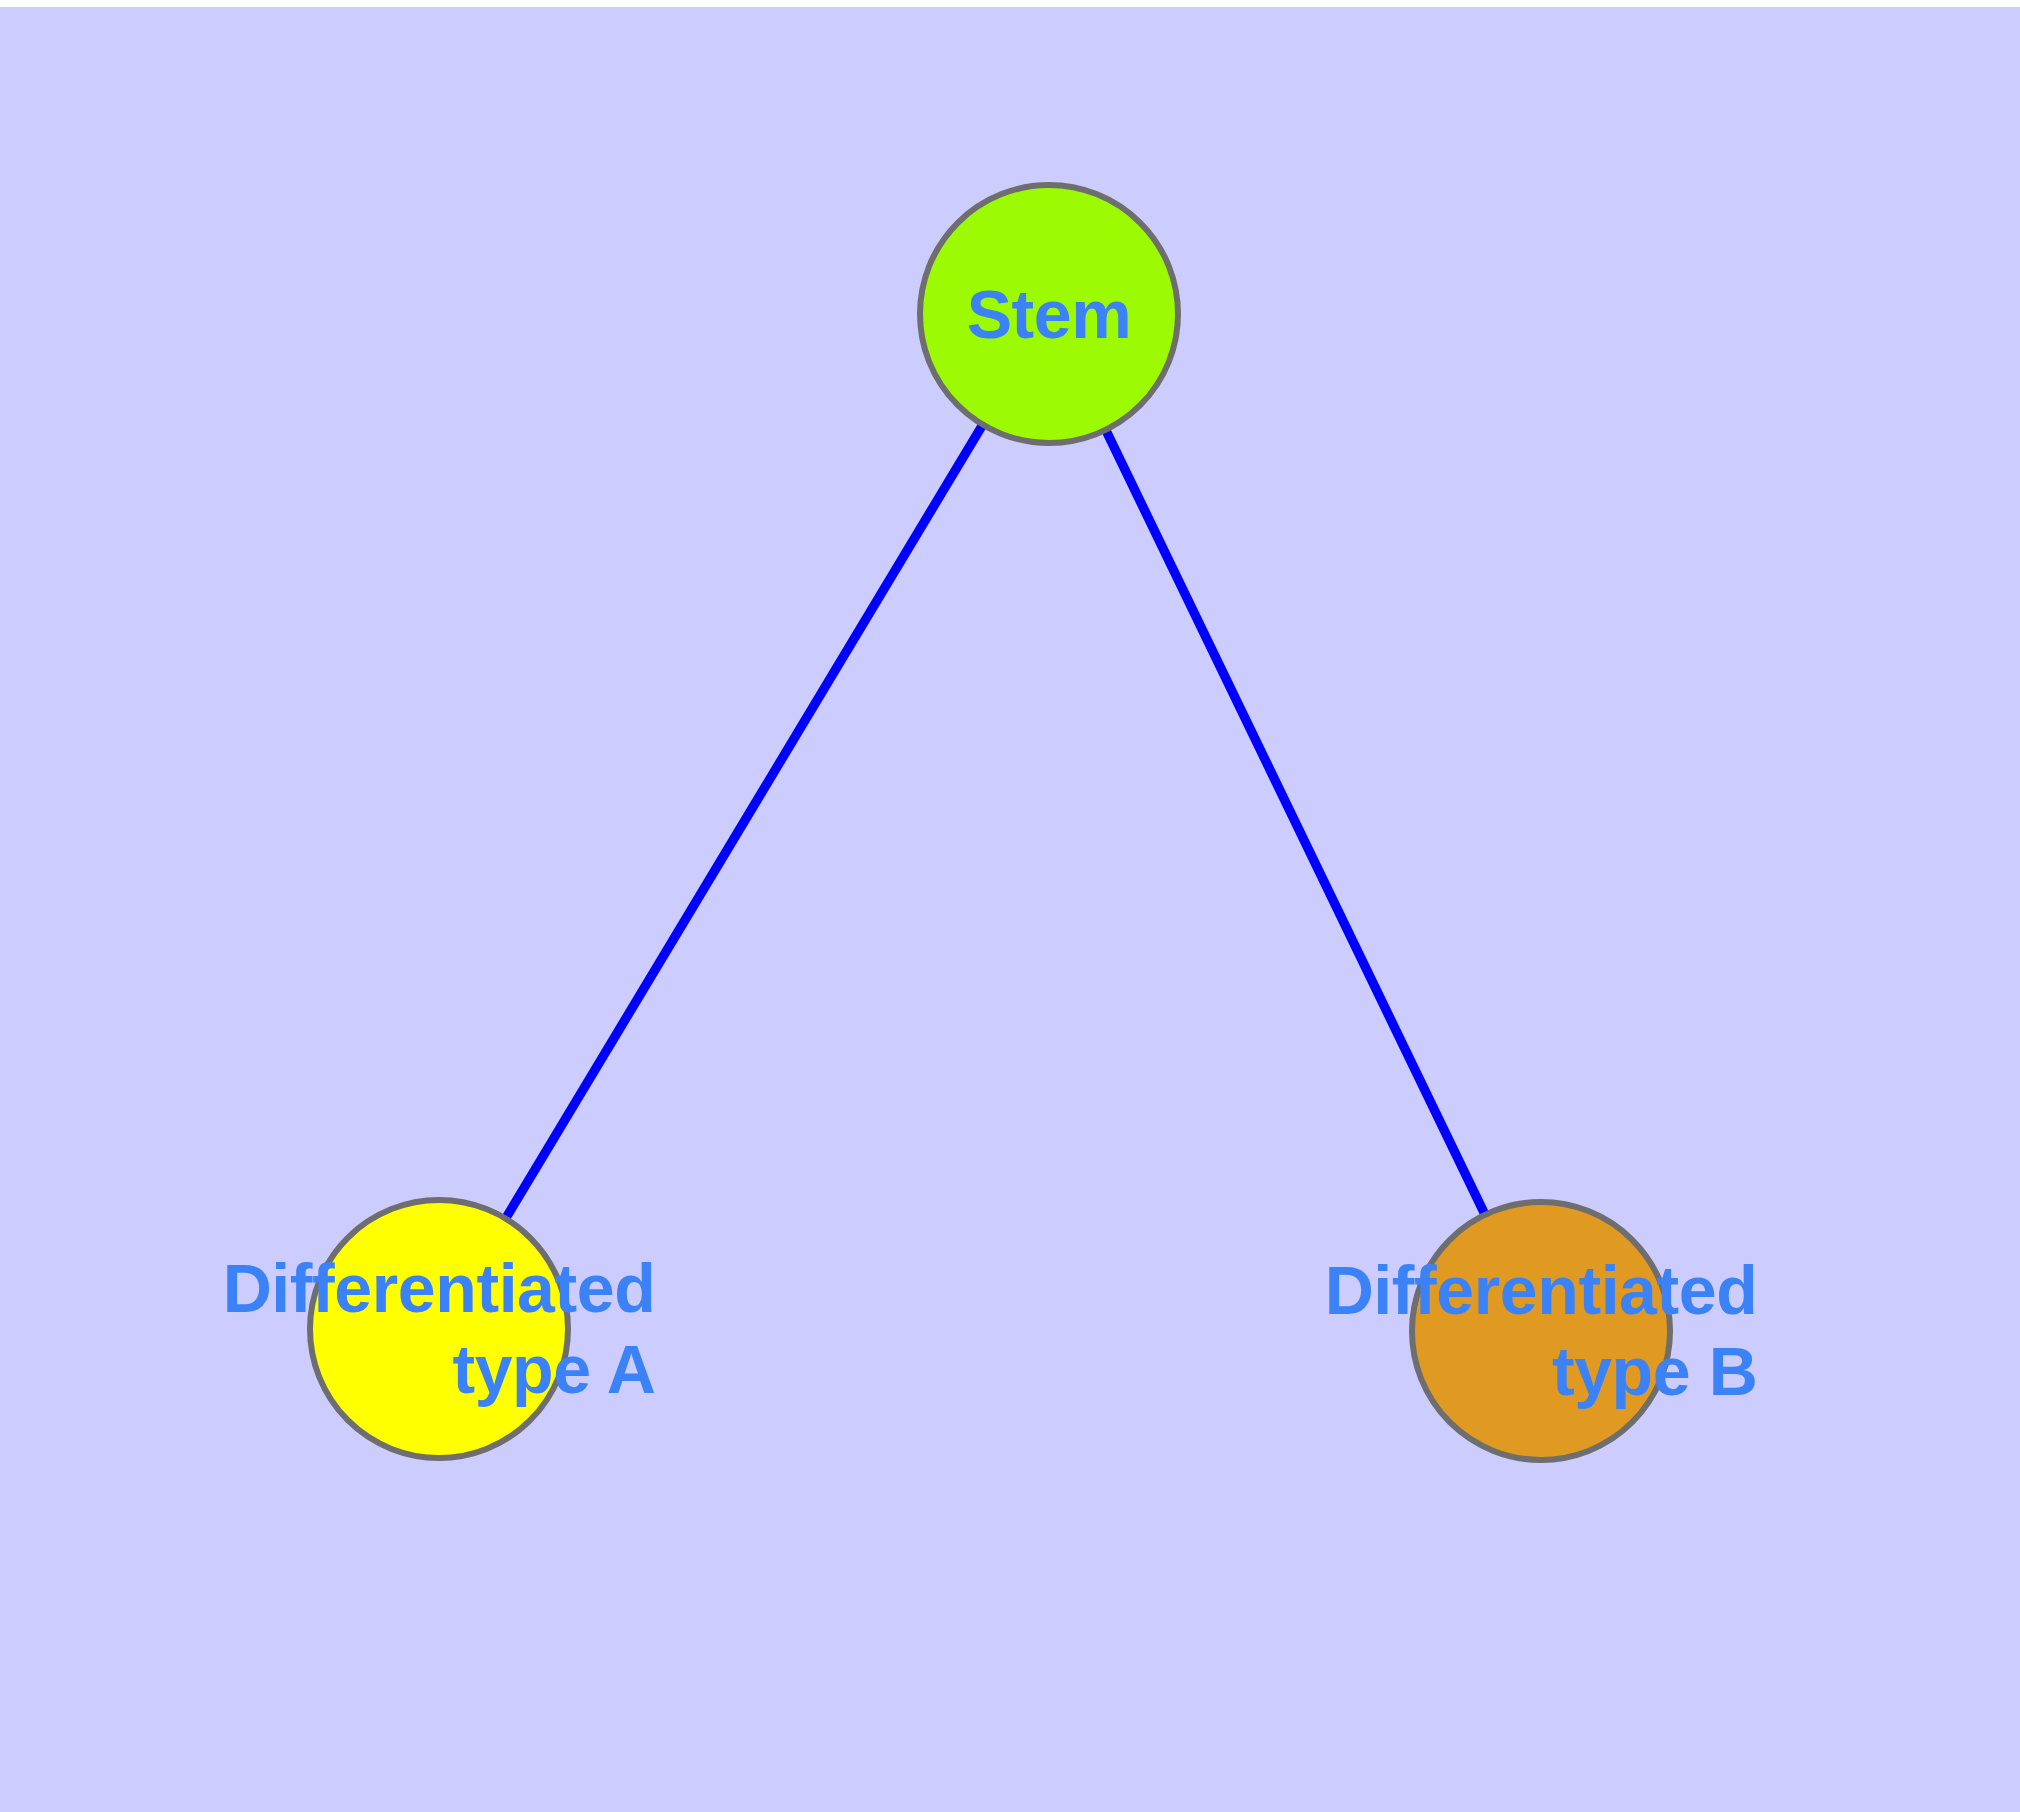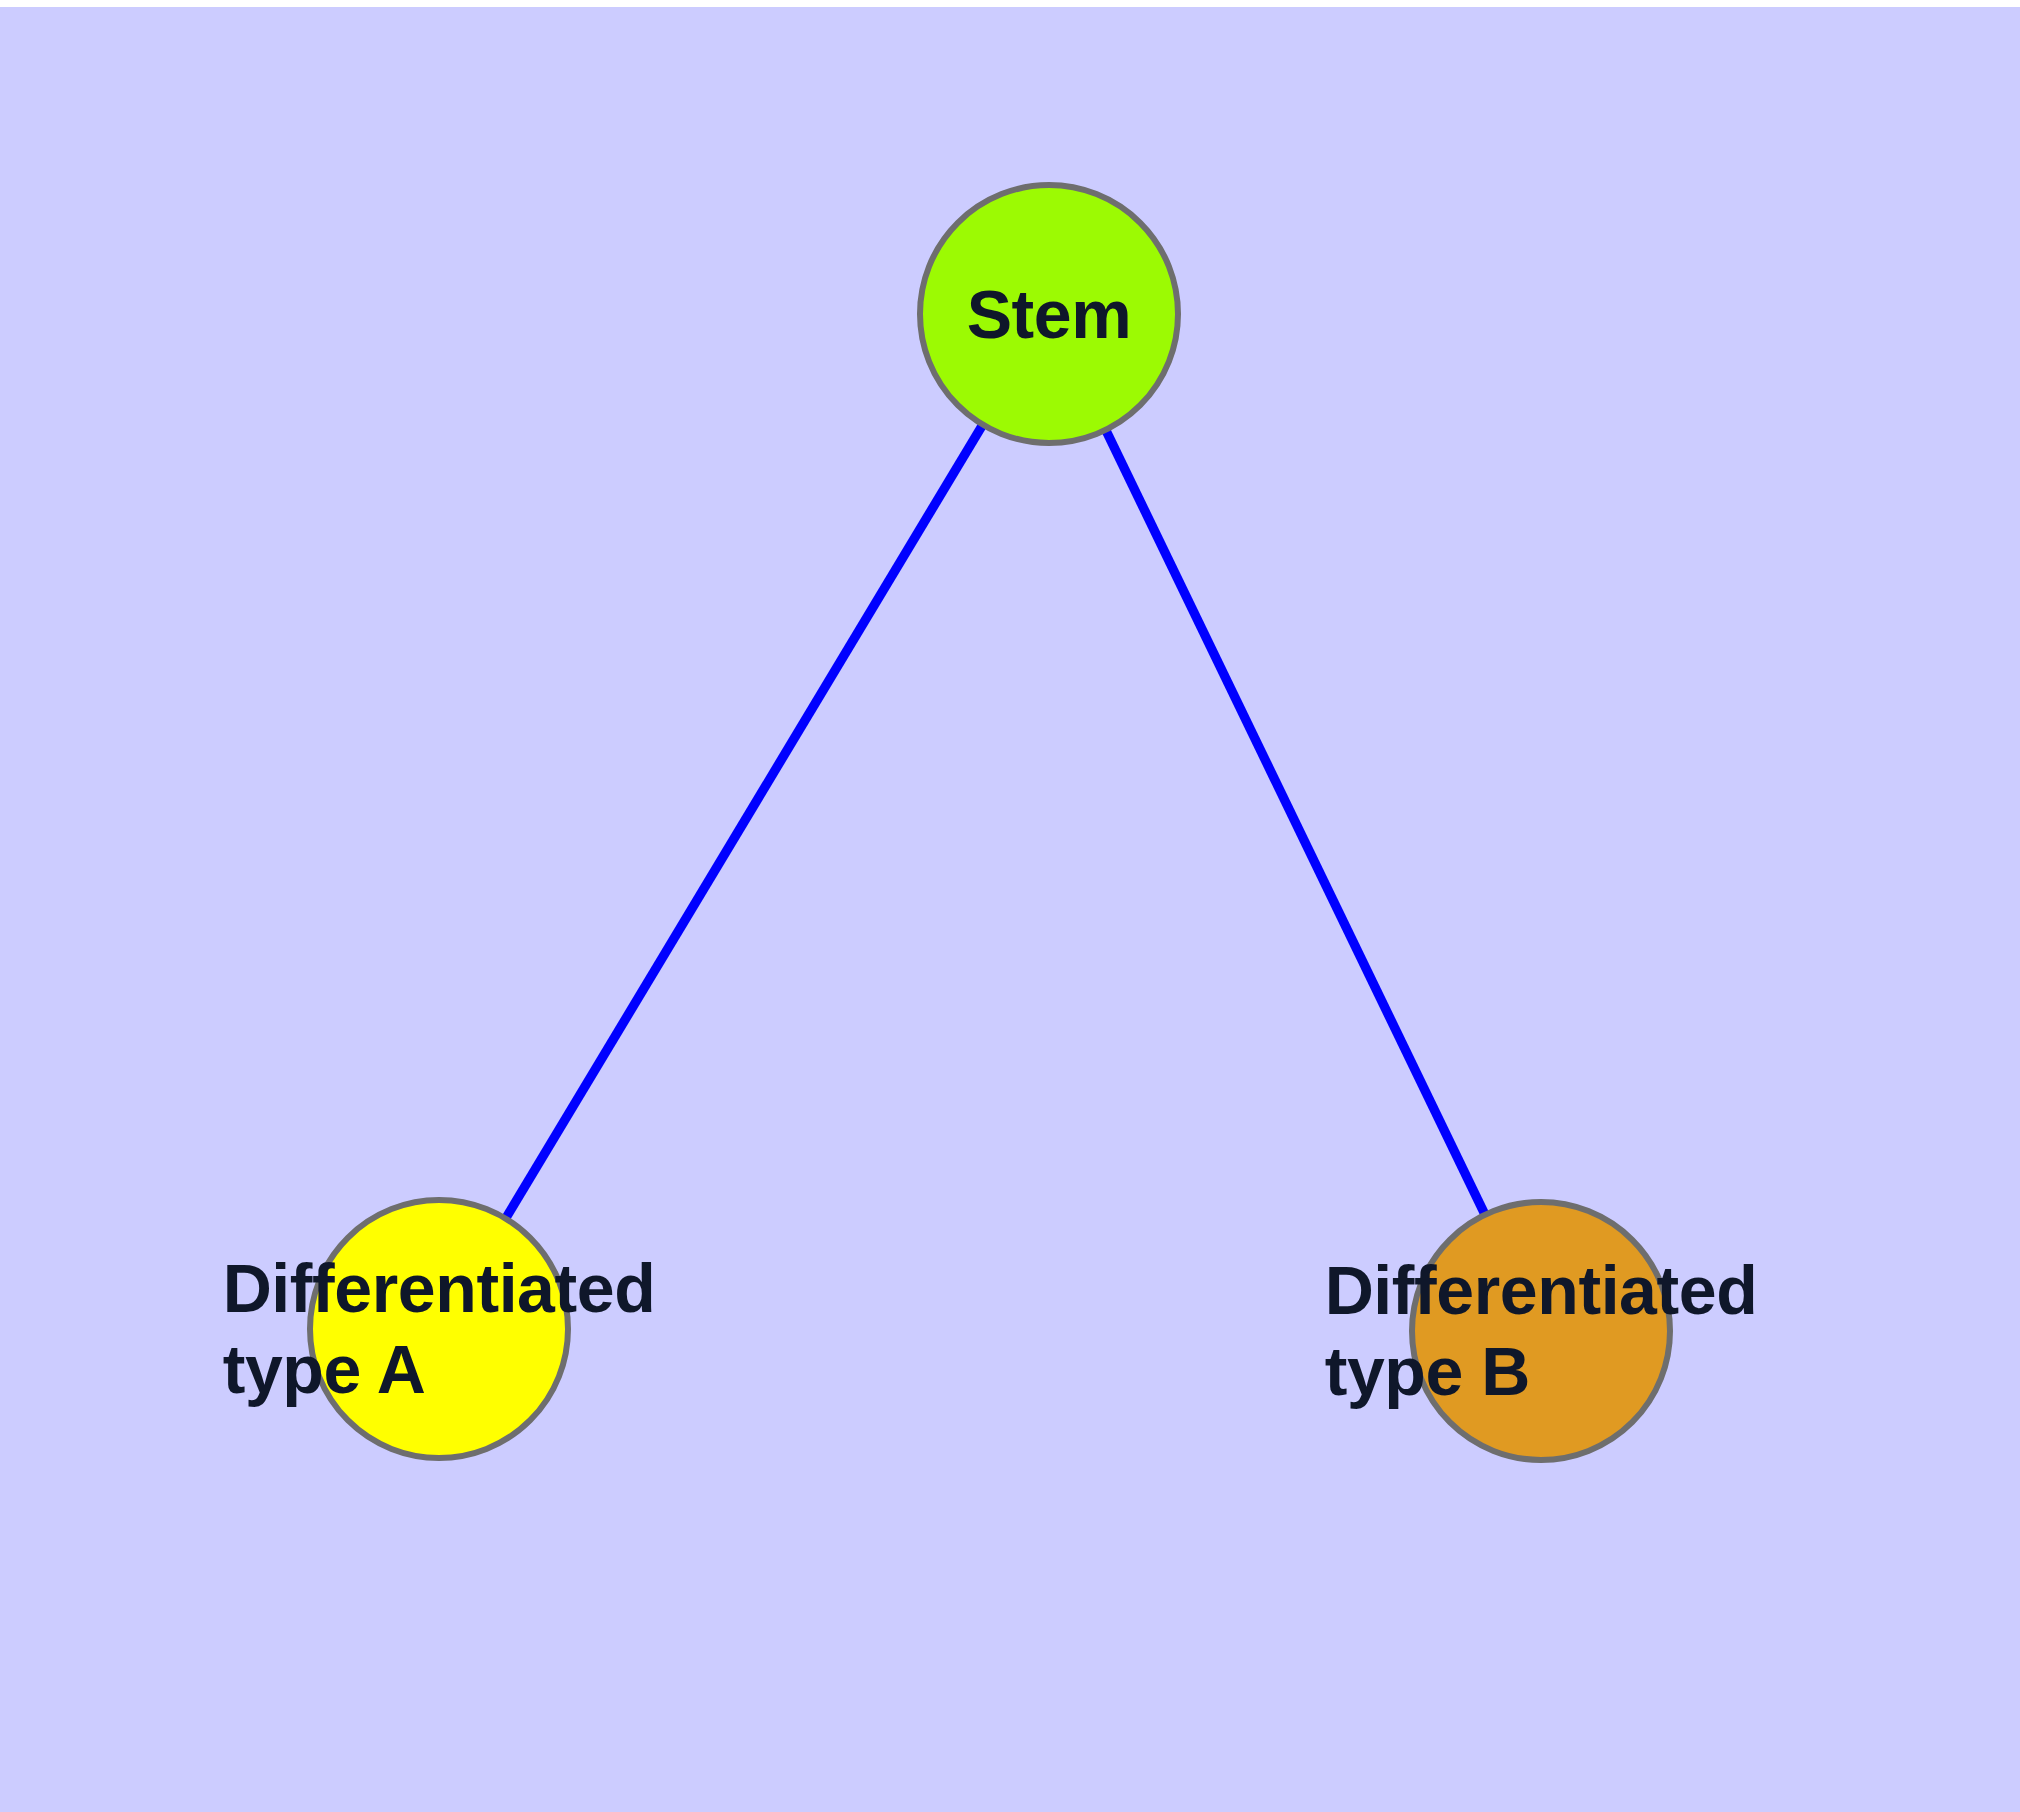--- a/index.html
+++ b/index.html
@@ -43,22 +43,22 @@
     border-radius: 50%;
     box-sizing: border-box;
     border: 6px solid #6e6e6e;
   }
   .node-label {
     position: absolute;
     left: 50%;
     top: 50%;
     transform: translate(-50%, -50%);
     white-space: pre;
-    text-align: left;
-    color: #0f172a;
+    text-align: right;
+    color: #3b82f6;
     font-weight: bold;
     font-size: 68px;
     line-height: 81px;
     letter-spacing: -0.4px;
     pointer-events: none;
   }
 </style>
 </head>
 <body>
 

